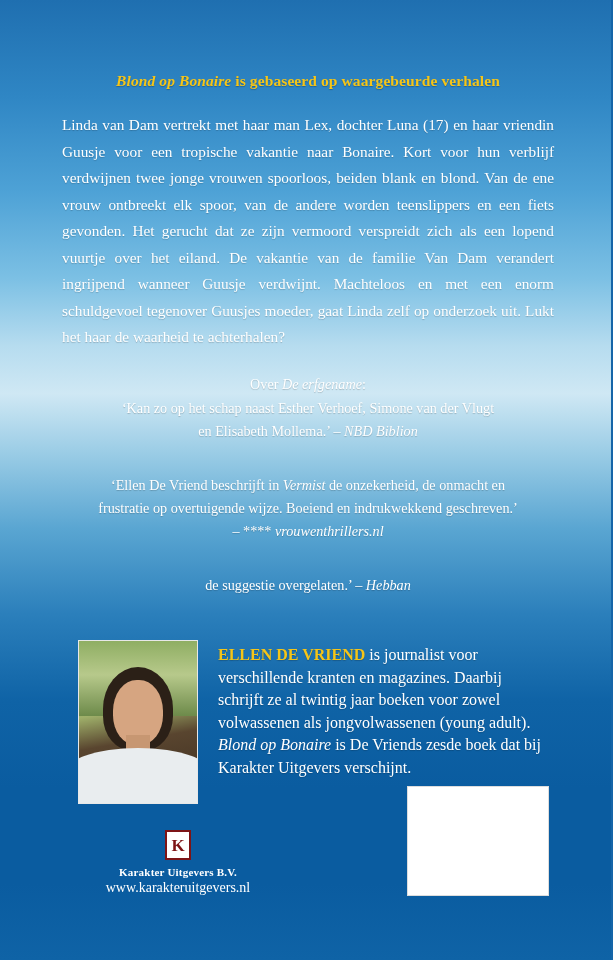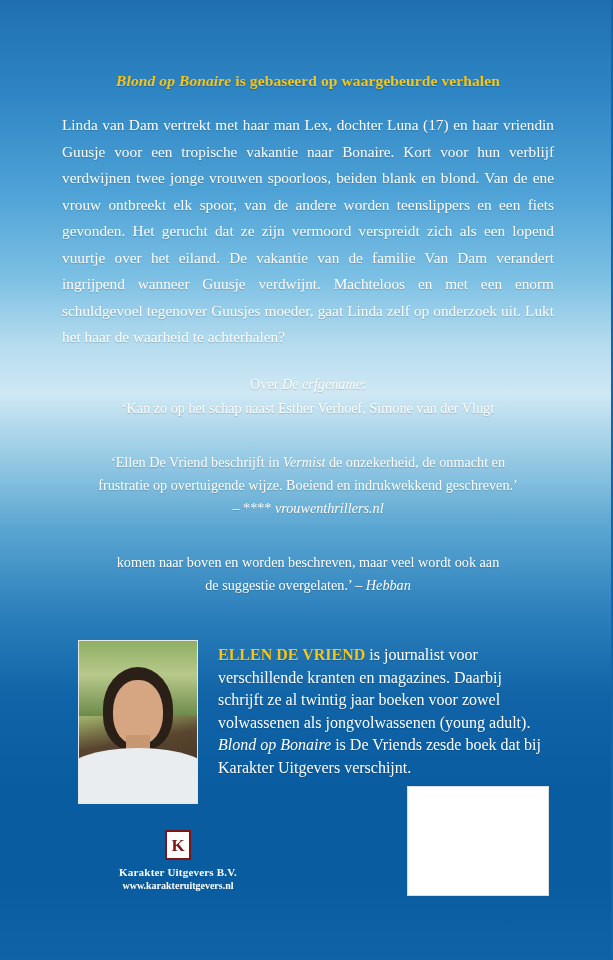--- a/index.html
+++ b/index.html
@@ -176,22 +176,22 @@
     line-height: 1;
   }
   .pub-name {
     color: #ffffff;
     font-size: 11px;
     font-weight: bold;
     letter-spacing: .2px;
   }
   .pub-url {
     color: #ffffff;
-    font-size: 10px;
-    font-weight: bold;
+    font-size: 14px;
+    font-weight: normal;
     margin-top: 2px;
   }
 
   .barcode {
     position: absolute;
     left: 407px;
     top: 786px;
     width: 140px;
     height: 108px;
     background: #ffffff;
@@ -209,38 +209,40 @@
       <span>Blond op Bonaire</span><span class="nonitalic"> is gebaseerd op waargebeurde verhalen</span>
     </div>
 
     <div class="blurb">Linda van Dam vertrekt met haar man Lex, dochter Luna (17) en haar vriendin Guusje voor een tropische vakantie naar Bonaire. Kort voor hun verblijf verdwijnen twee jonge vrouwen spoorloos, beiden blank en blond. Van de ene vrouw ontbreekt elk spoor, van de andere worden teenslippers en een fiets gevonden. Het gerucht dat ze zijn vermoord verspreidt zich als een lopend vuurtje over het eiland. De vakantie van de familie Van Dam verandert ingrijpend wanneer Guusje verdwijnt. Machteloos en met een enorm schuldgevoel tegenover Guusjes moeder, gaat Linda zelf op onderzoek uit. Lukt het haar de waarheid te achterhalen?</div>
 
     <div class="quote-block">
       <div class="quote-head">
         <span>Over </span><span class="title">De erfgename</span><span>:</span>
       </div>
       <div class="quote-body">‘Kan zo op het schap naast Esther Verhoef, Simone van der Vlugt</div>
+      <div class="quote-body">
+        en Elisabeth Mollema.’ – <span class="ital">NBD Biblion</span>
+      </div>
     </div>
 
     <div class="quote-sep"></div>
 
     <div class="quote-block">
       <div class="quote-body">
         ‘Ellen De Vriend beschrijft in <span class="ital">Vermist</span> de onzekerheid, de onmacht en
       </div>
       <div class="quote-body">frustratie op overtuigende wijze. Boeiend en indrukwekkend geschreven.’</div>
       <div class="quote-body">
         – **** <span class="ital">vrouwenthrillers.nl</span>
       </div>
     </div>
 
     <div class="quote-sep"></div>
 
     <div class="quote-block">
-      <div class="quote-body">komen naar boven en worden beschreven, maar veel wordt ook aan</div>
       <div class="quote-body">
         de suggestie overgelaten.’ – <span class="ital">Hebban</span>
       </div>
     </div>
 
   </div>
 
   <div class="author-area">
     <div class="author-photo">
       <div class="bg-light"></div>

